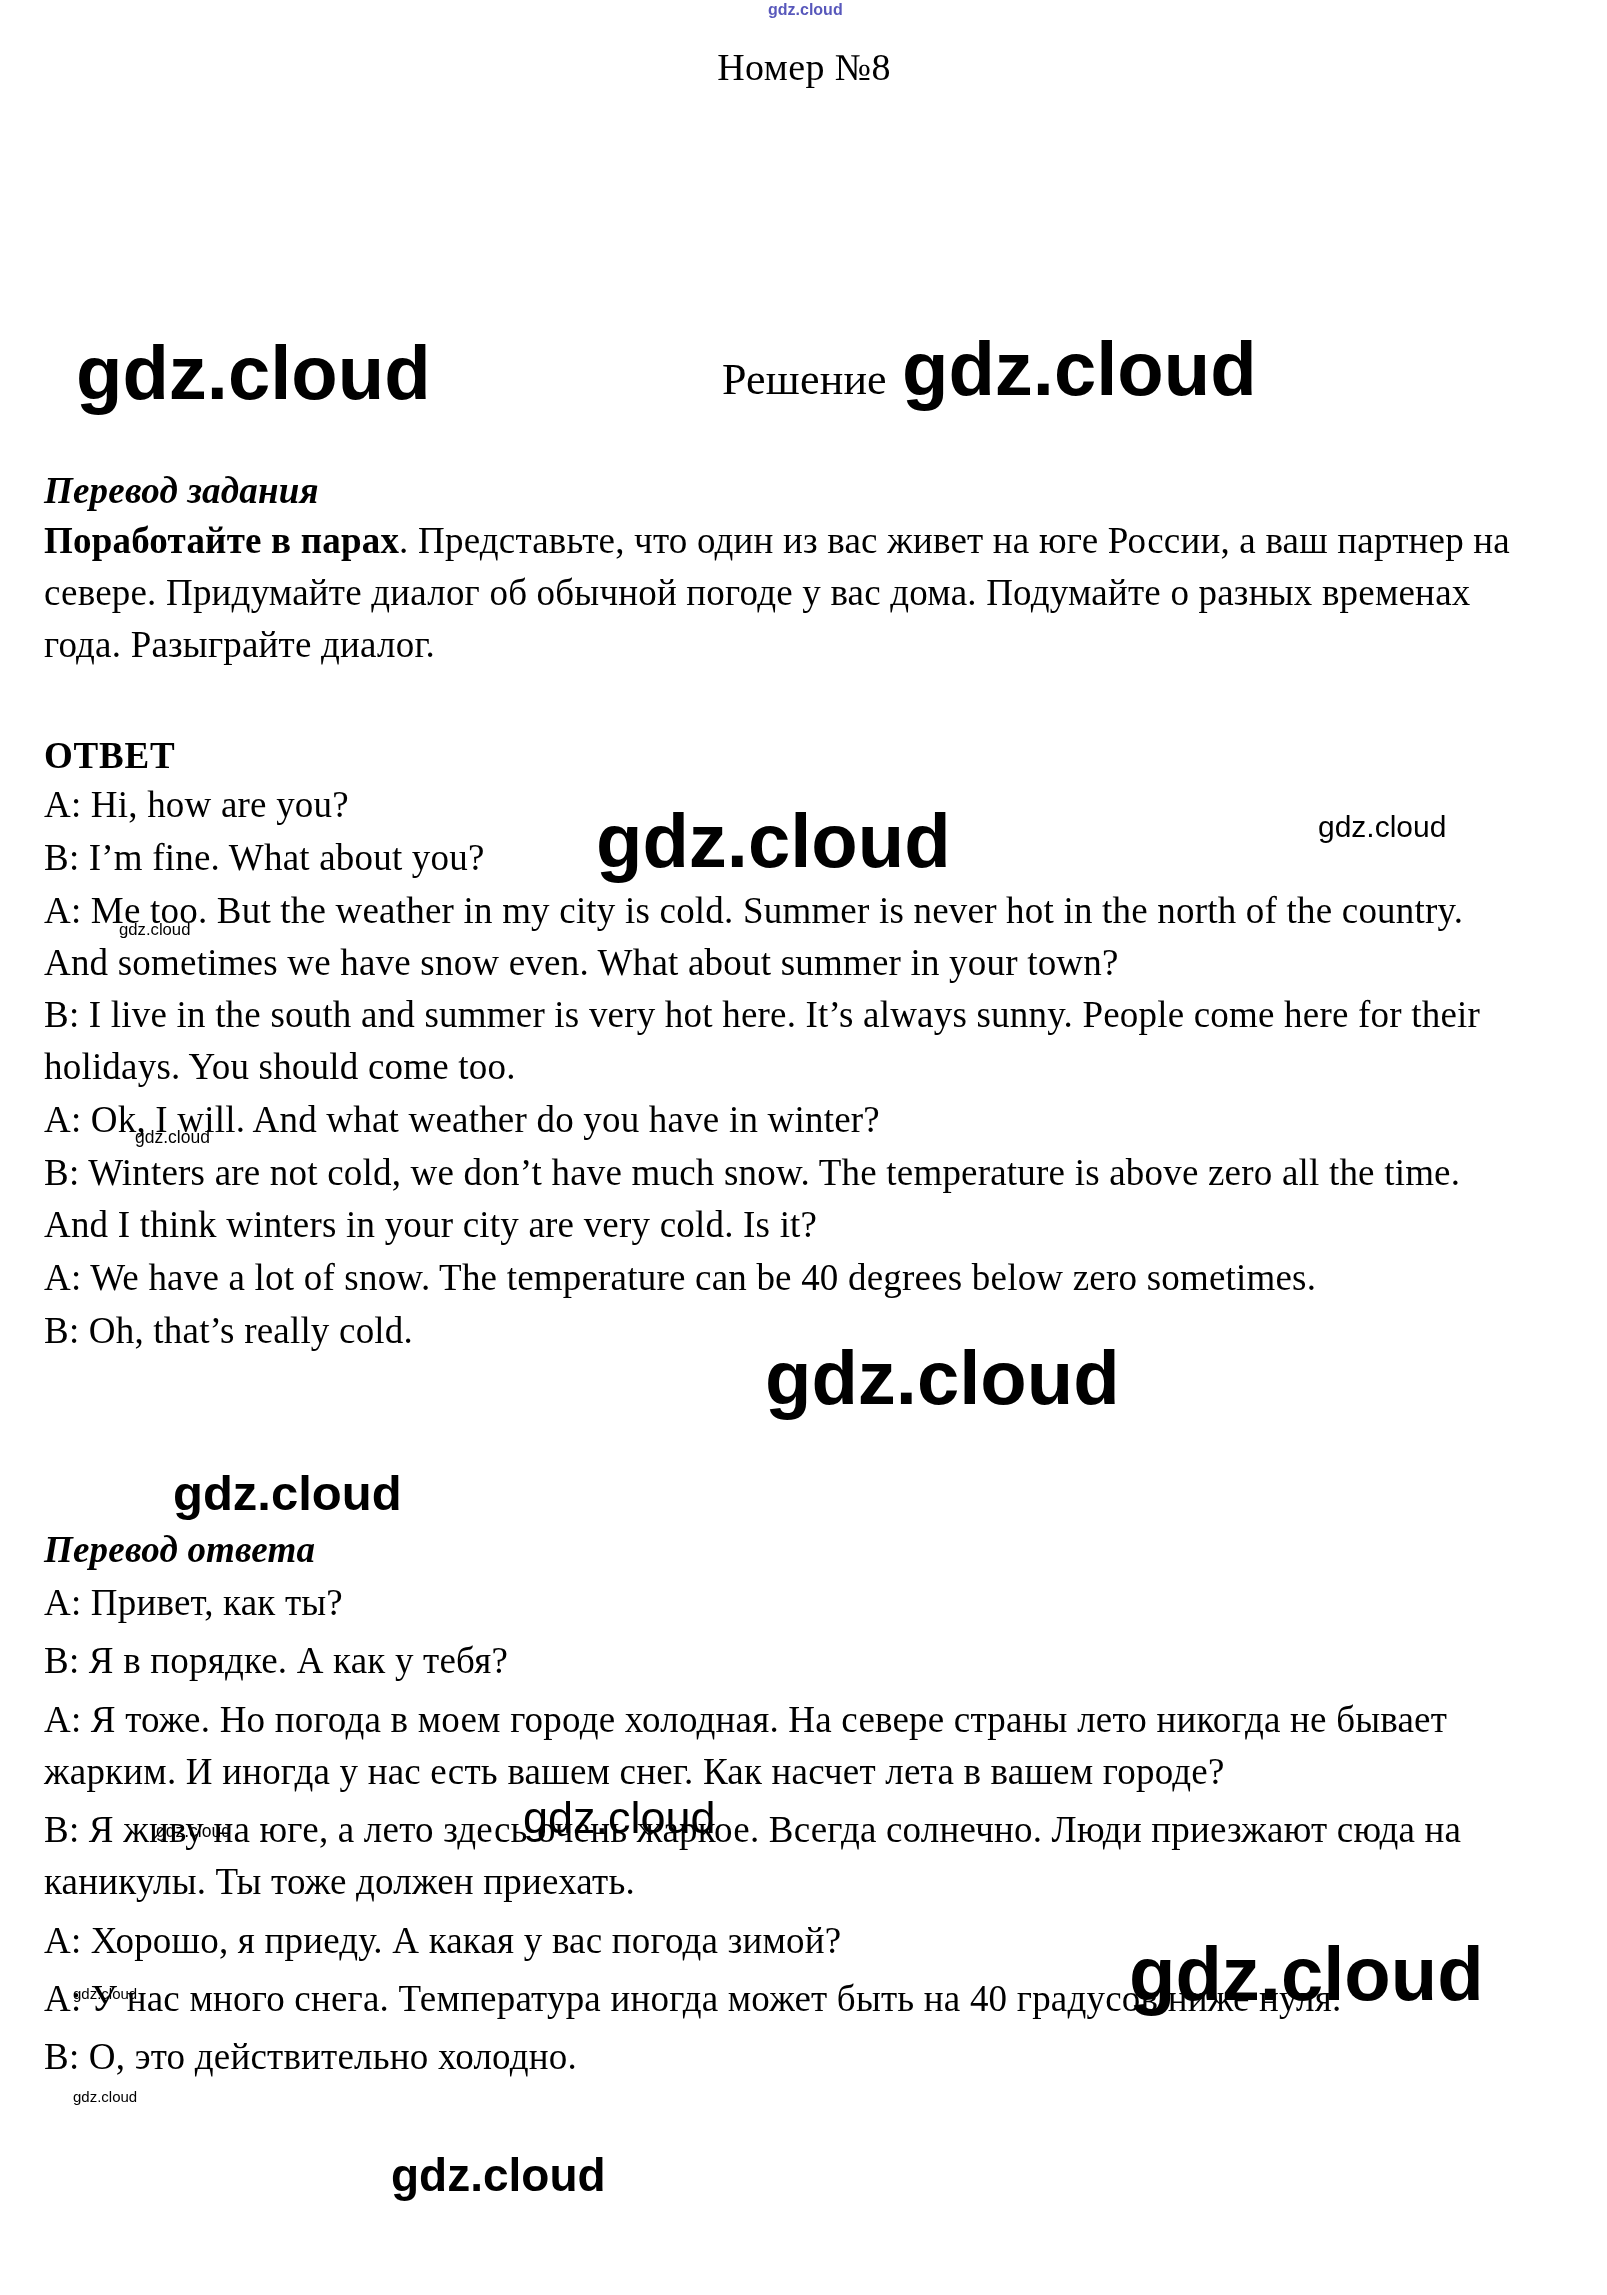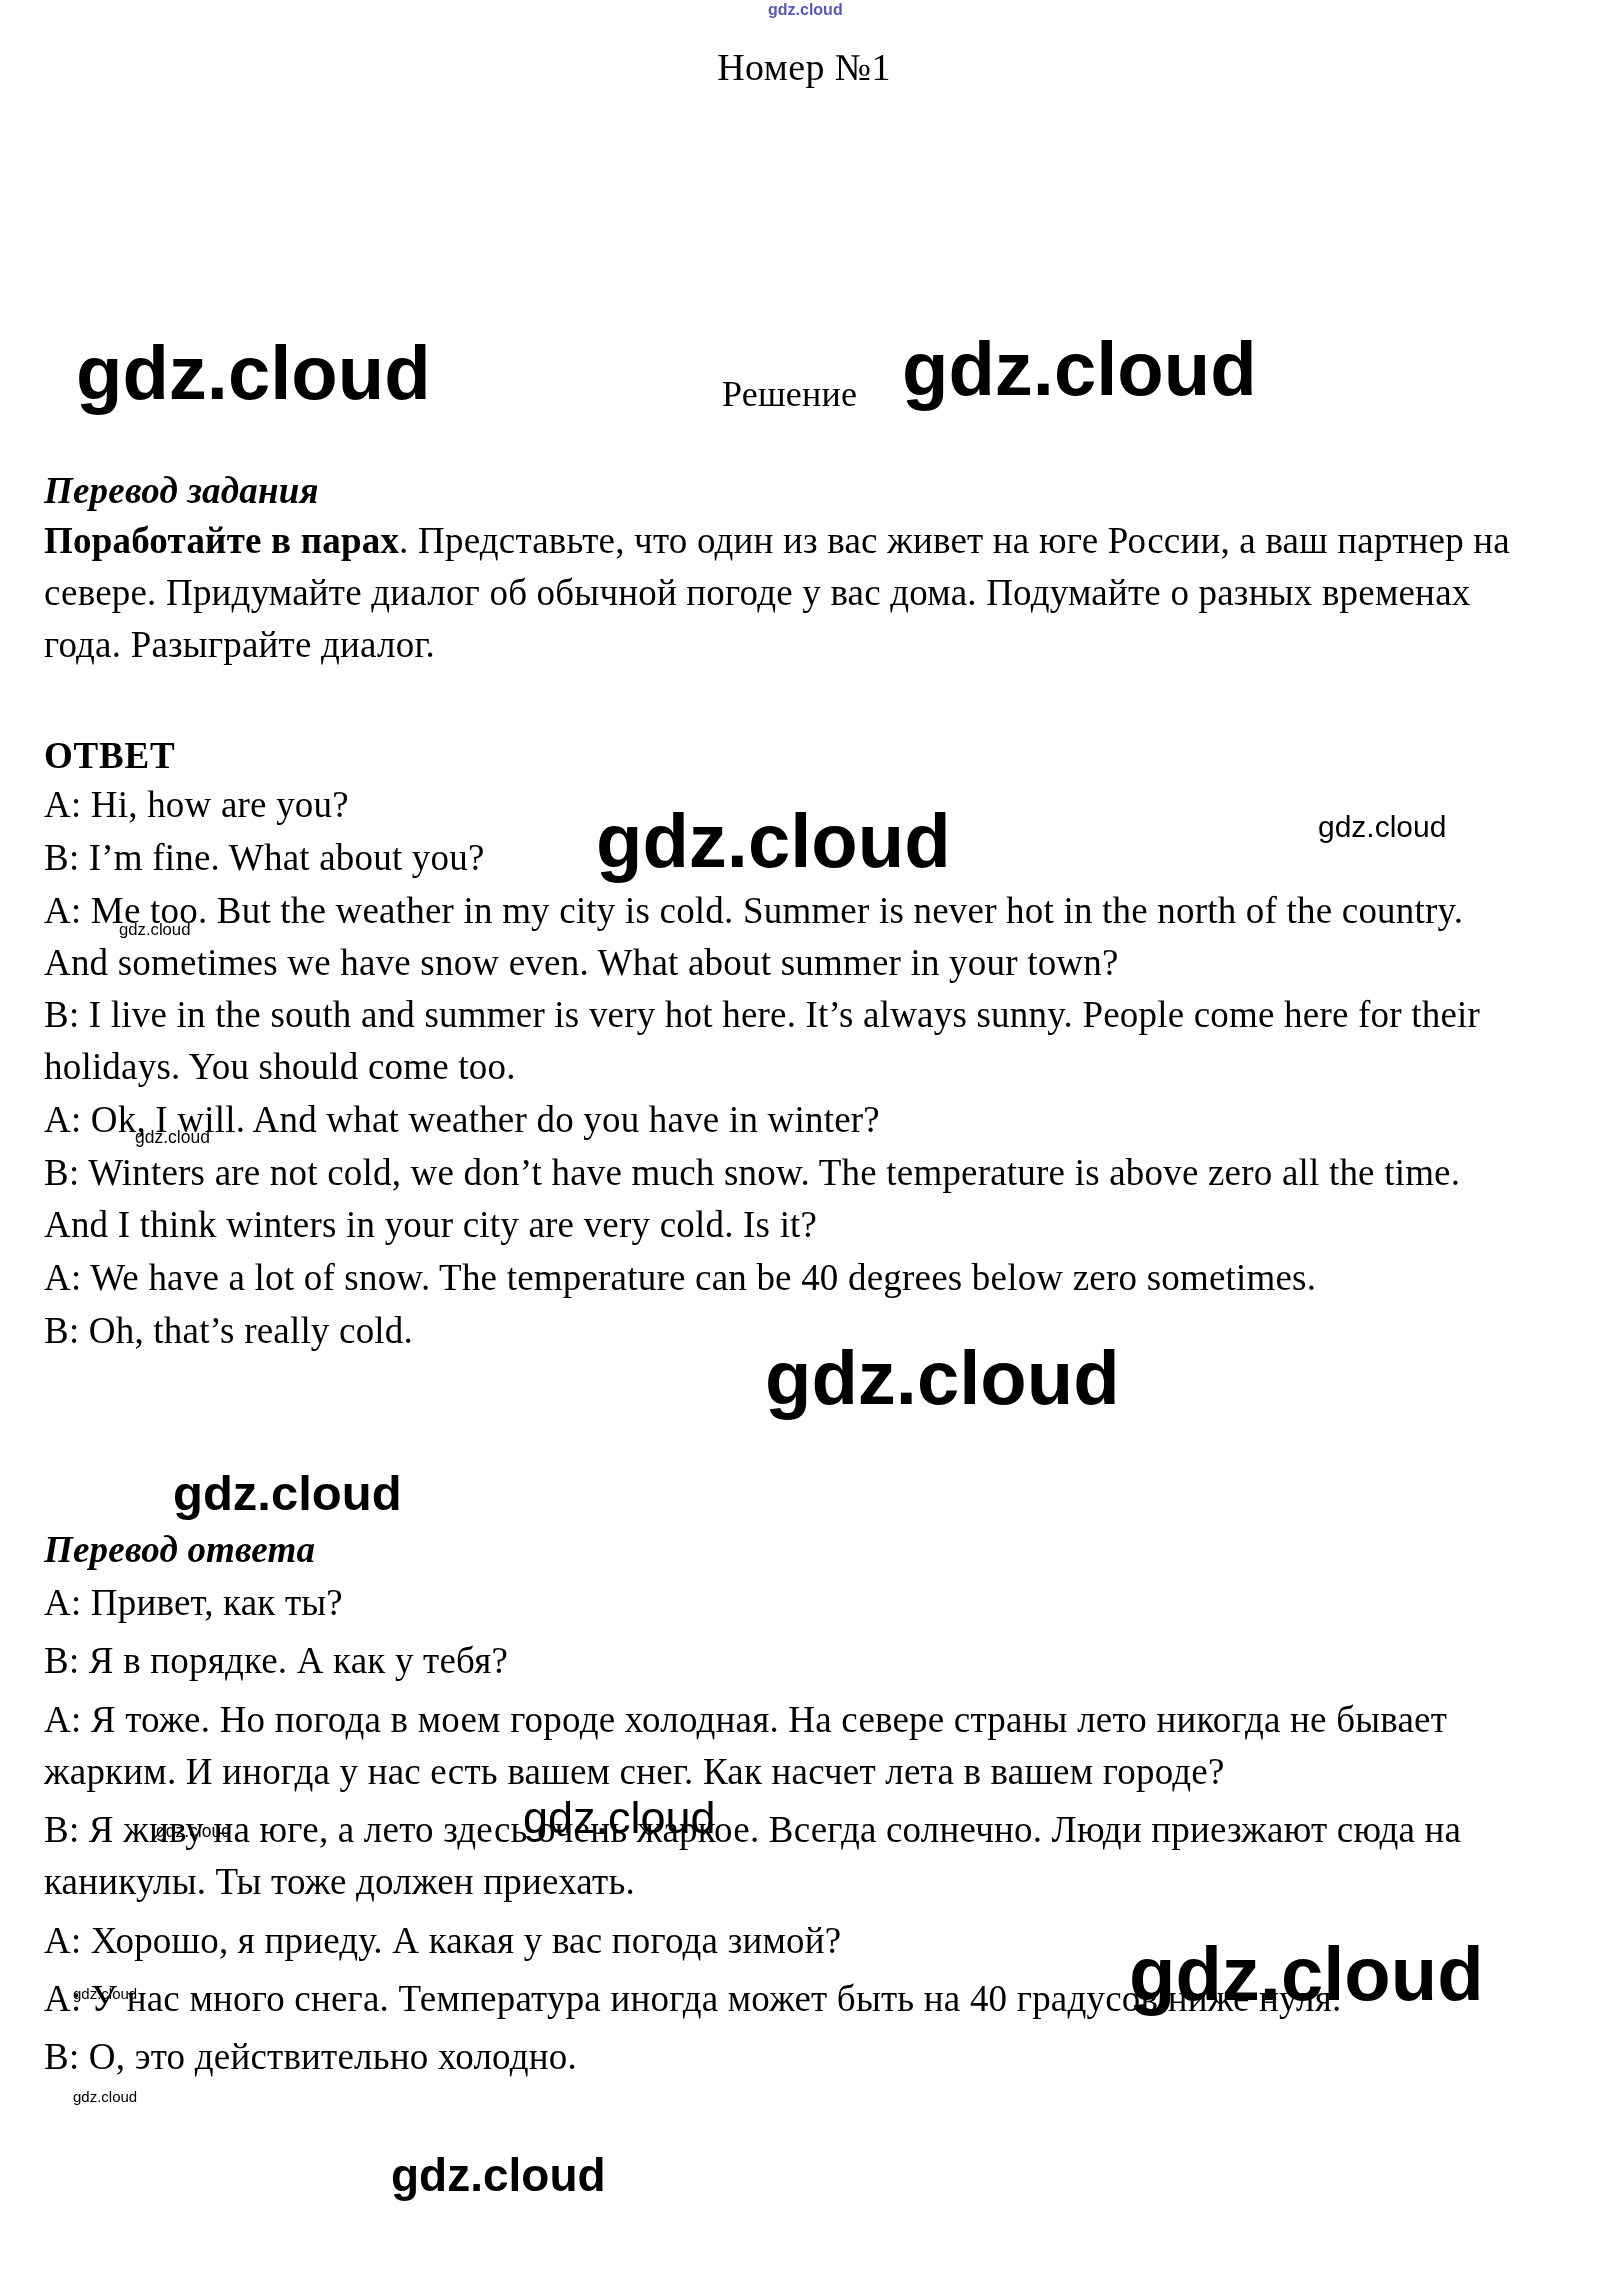--- a/index.html
+++ b/index.html
@@ -27,22 +27,22 @@
     position:absolute;left:44px;margin:0;
     font-size:37px;font-weight:700;font-style:italic;
     letter-spacing:0.2px;
   }
   .answer-head{
     position:absolute;left:44px;margin:0;
     font-size:37px;font-weight:700;font-style:normal;
     letter-spacing:0.8px;
   }
   .solution-label{
-    position:absolute;left:722px;top:373px;
-    font-size:36px;letter-spacing:0.2px;text-align:right;
+    position:absolute;left:722px;top:354px;
+    font-size:44px;letter-spacing:0.2px;text-align:right;
   }
   .dialogue{
     position:absolute;left:44px;width:1455px;
     font-size:37px;letter-spacing:0.2px;
   }
   .dialogue p{margin:0;}
   .dialogue.en{line-height:52px;}
   .dialogue.en p{margin-bottom:0.8px;}
   .dialogue.ru{line-height:52px;width:1466px;}
   .dialogue.ru p{margin-bottom:6.4px;}
@@ -57,21 +57,21 @@
     color:#3b3bb0;font-weight:700;opacity:0.85;
   }
 </style>
 </head>
 <body>
 
 <div class="page">
 
   <div class="wm blue" style="left:768px;top:1.6px;font-size:16px;">gdz.cloud</div>
 
-  <h1 class="title">Номер №1</h1>
+  <h1 class="title">Номер №8</h1>
 
 
   <div class="wm bold" style="left:76px;top:335px;font-size:76px;">gdz.cloud</div>
   <div class="solution-label">Решение</div>
   <div class="wm bold" style="left:902px;top:331px;font-size:76px;">gdz.cloud</div>
 
   <h2 class="subhead" style="top:469px;">Перевод задания</h2>
 
   <p class="para" style="top:515px;width:1466px;"><b>Поработайте в парах</b><span>. Представьте, что один из вас живет на юге России, а ваш партнер на севере. Придумайте диалог об обычной погоде у вас дома. Подумайте о разных временах года. Разыграйте диалог.</span></p>
 

